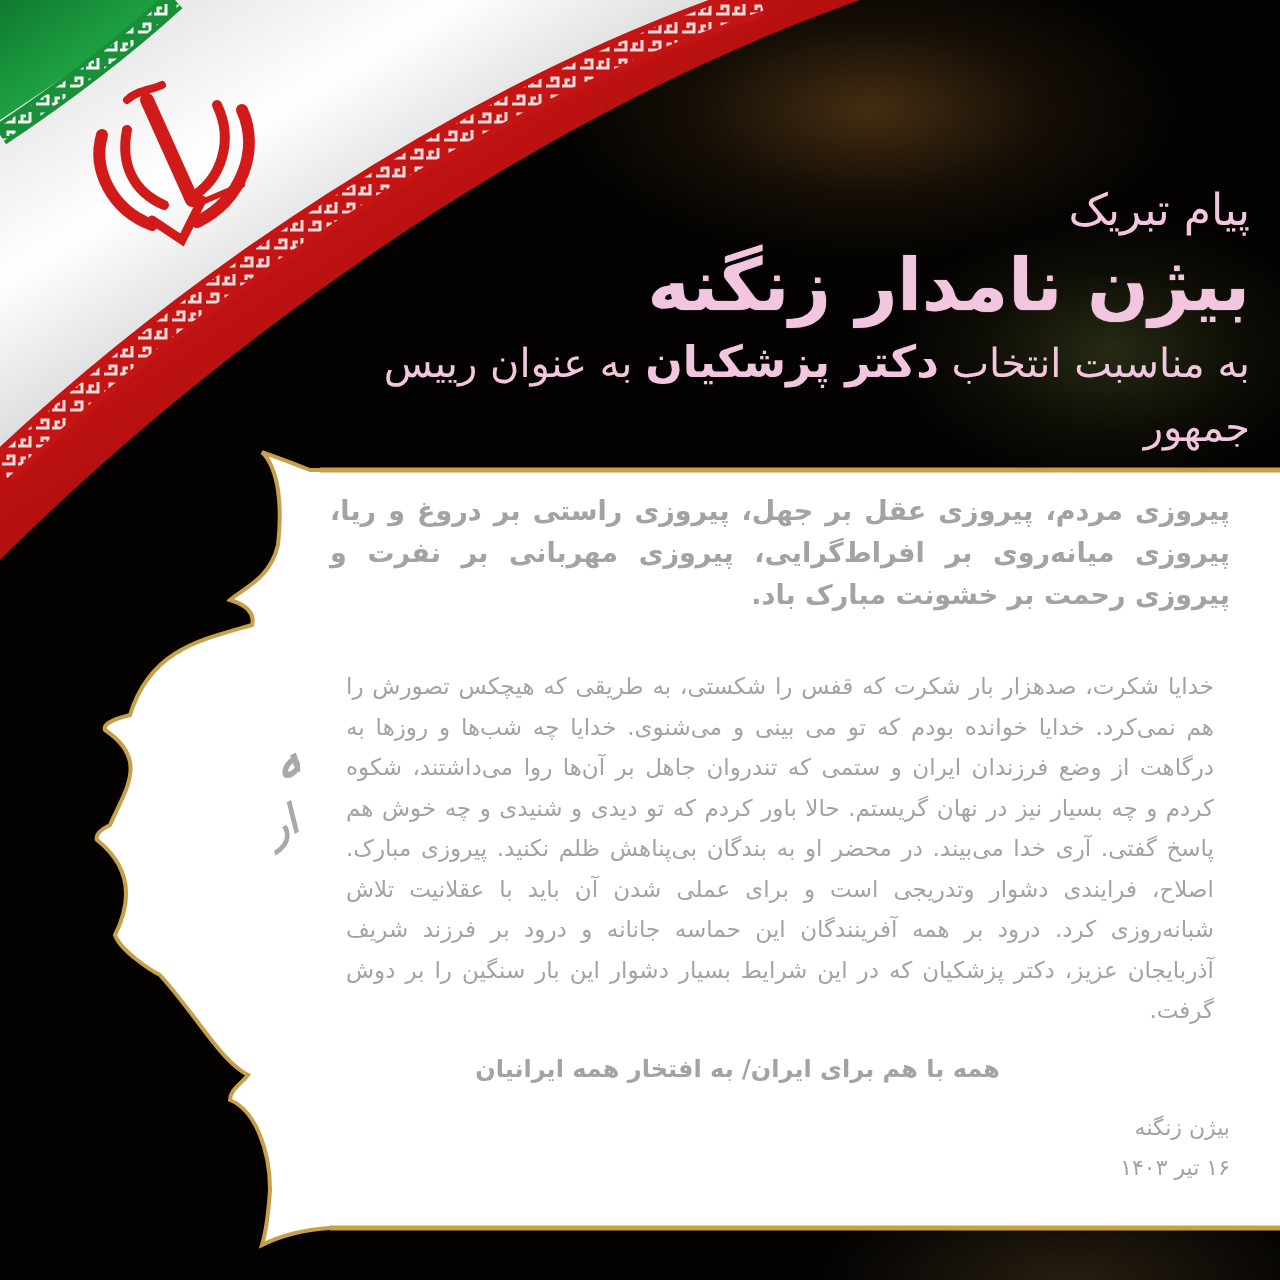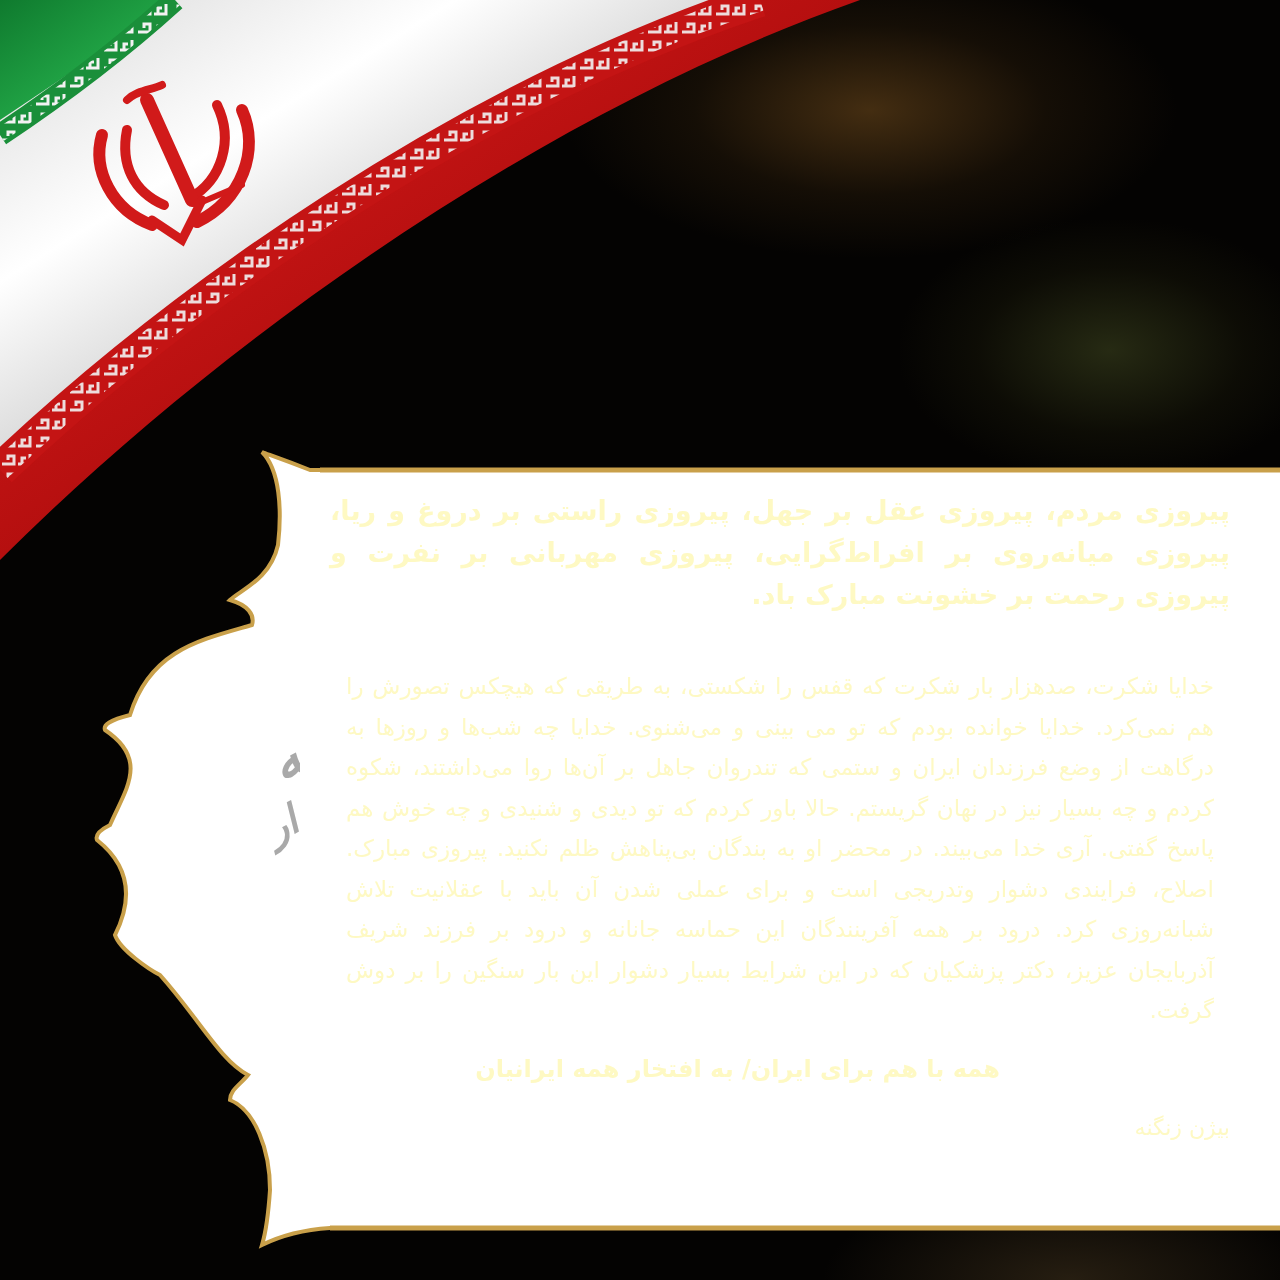--- a/index.html
+++ b/index.html
@@ -16,21 +16,21 @@
   .glow3 { position: absolute; left: 820px; top: 1180px; width: 500px; height: 200px;
     background: radial-gradient(ellipse at center, rgba(90,70,40,0.4) 0%, rgba(0,0,0,0) 70%); }
   .flag { position: absolute; left: 0; top: 0; width: 1280px; height: 1280px; }
   .heading { position: absolute; right: 30px; top: 180px; width: 900px; direction: rtl; text-align: right; color: #f3c6e0; }
   .heading .pre { font-size: 44px; line-height: 60px; font-weight: 300; margin: 0; }
   .heading .main { font-size: 72px; line-height: 90px; font-weight: 900; margin: 0; letter-spacing: -1px;
     text-shadow: 0 0 1px #f3c6e0; }
   .heading .sub { font-size: 40px; line-height: 64px; margin: 0; font-weight: 300; }
   .heading .sub b { font-weight: 900; font-size: 44px; }
   .frame { position: absolute; left: 0; top: 0; width: 1280px; height: 1280px; }
-  .content { position: absolute; left: 330px; top: 490px; width: 900px; direction: rtl; text-align: justify; color: #fef9c3; }
+  .content { position: absolute; left: 330px; top: 490px; width: 900px; direction: rtl; text-align: justify; color: #a3a3a3; }
   .lead { font-size: 27px; line-height: 42px; font-weight: 700; margin: 0 0 50px 0; }
   .body-text { font-size: 23px; line-height: 40.5px; margin: 16px; text-align-last: right; }
   .slogan { font-size: 24px; font-weight: 700; margin: 6px 230px 17px 0; line-height: 44px; }
   .sig { font-size: 22px; line-height: 40px; margin-top: 14px; }
   .sig div { line-height: 40px; }
   .calli { position: absolute; left: 110px; top: 740px; width: 190px; height: 180px; }
   .calli text { font-family: "DejaVu Serif", serif; }
 </style>
 </head>
 <body>
@@ -81,20 +81,29 @@
       <path d="M-45 0 C -52 35, -38 62, -8 75" stroke-width="10"></path>
       <path d="M70 -20 C 88 20, 70 70, 25 92" stroke-width="12"></path>
       <path d="M45 -25 C 62 10, 50 50, 18 68" stroke-width="10"></path>
       <path d="M-25 -30 L 20 70" stroke-width="14"></path>
       <path d="M-45 -30 C -35 -40, -20 -40, -10 -45" stroke-width="8"></path>
       <path d="M-20 90 L 10 110 L 30 70" stroke-width="9"></path>
       <path d="M30 72 L 70 55" stroke-width="6"></path>
     </g>
   </svg>
 
+  <div class="heading">
+    <p class="pre">پیام تبریک</p>
+    <p class="main">بیژن نامدار زنگنه</p>
+    <p class="sub">
+      <span>به مناسبت انتخاب</span>
+      <b>دکتر پزشکیان</b>
+      <span>به عنوان رییس جمهور</span>
+    </p>
+  </div>
 
   <svg class="frame" viewBox="0 0 1280 1280">
     <path fill="#ffffff" stroke="#c9a04a" stroke-width="4" d="M1290 470
          L 310 470
          C 285 460, 270 455, 262 452
          C 280 470, 282 510, 278 545
          C 270 580, 240 590, 230 600
          C 248 605, 255 615, 252 625
          C 200 640, 150 650, 130 715
          C 110 720, 103 725, 105 730
@@ -118,15 +127,16 @@
       <text x="150" y="135" font-size="40" font-style="italic" font-weight="bold" text-anchor="end" direction="rtl">نامدار</text>
     </g>
   </svg>
 
   <div class="content">
     <p class="lead">پیروزی مردم، پیروزی عقل بر جهل، پیروزی راستی بر دروغ و ریا، پیروزی میانه‌روی بر افراط‌گرایی، پیروزی مهربانی بر نفرت و پیروزی رحمت بر خشونت مبارک باد.</p>
     <p class="body-text">خدایا شکرت، صدهزار بار شکرت که قفس را شکستی، به طریقی که هیچکس تصورش را هم نمی‌کرد. خدایا خوانده بودم که تو می بینی و می‌شنوی. خدایا چه شب‌ها و روزها به درگاهت از وضع فرزندان ایران و ستمی که تندروان جاهل بر آن‌ها روا می‌داشتند، شکوه کردم و چه بسیار نیز در نهان گریستم. حالا باور کردم که تو دیدی و شنیدی و چه خوش هم پاسخ گفتی. آری خدا می‌بیند. در محضر او به بندگان بی‌پناهش ظلم نکنید. پیروزی مبارک. اصلاح، فرایندی دشوار وتدریجی است و برای عملی شدن آن باید با عقلانیت تلاش شبانه‌روزی کرد. درود بر همه آفرینندگان این حماسه جانانه و درود بر فرزند شریف آذربایجان عزیز، دکتر پزشکیان که در این شرایط بسیار دشوار این بار سنگین را بر دوش گرفت.</p>
     <p class="slogan">همه با هم برای ایران/ به افتخار همه ایرانیان</p>
     <div class="sig">
       <div>بیژن زنگنه</div>
+      <div>۱۶ تیر ۱۴۰۳</div>
     </div>
   </div>
 </div>
 
 </body></html>

